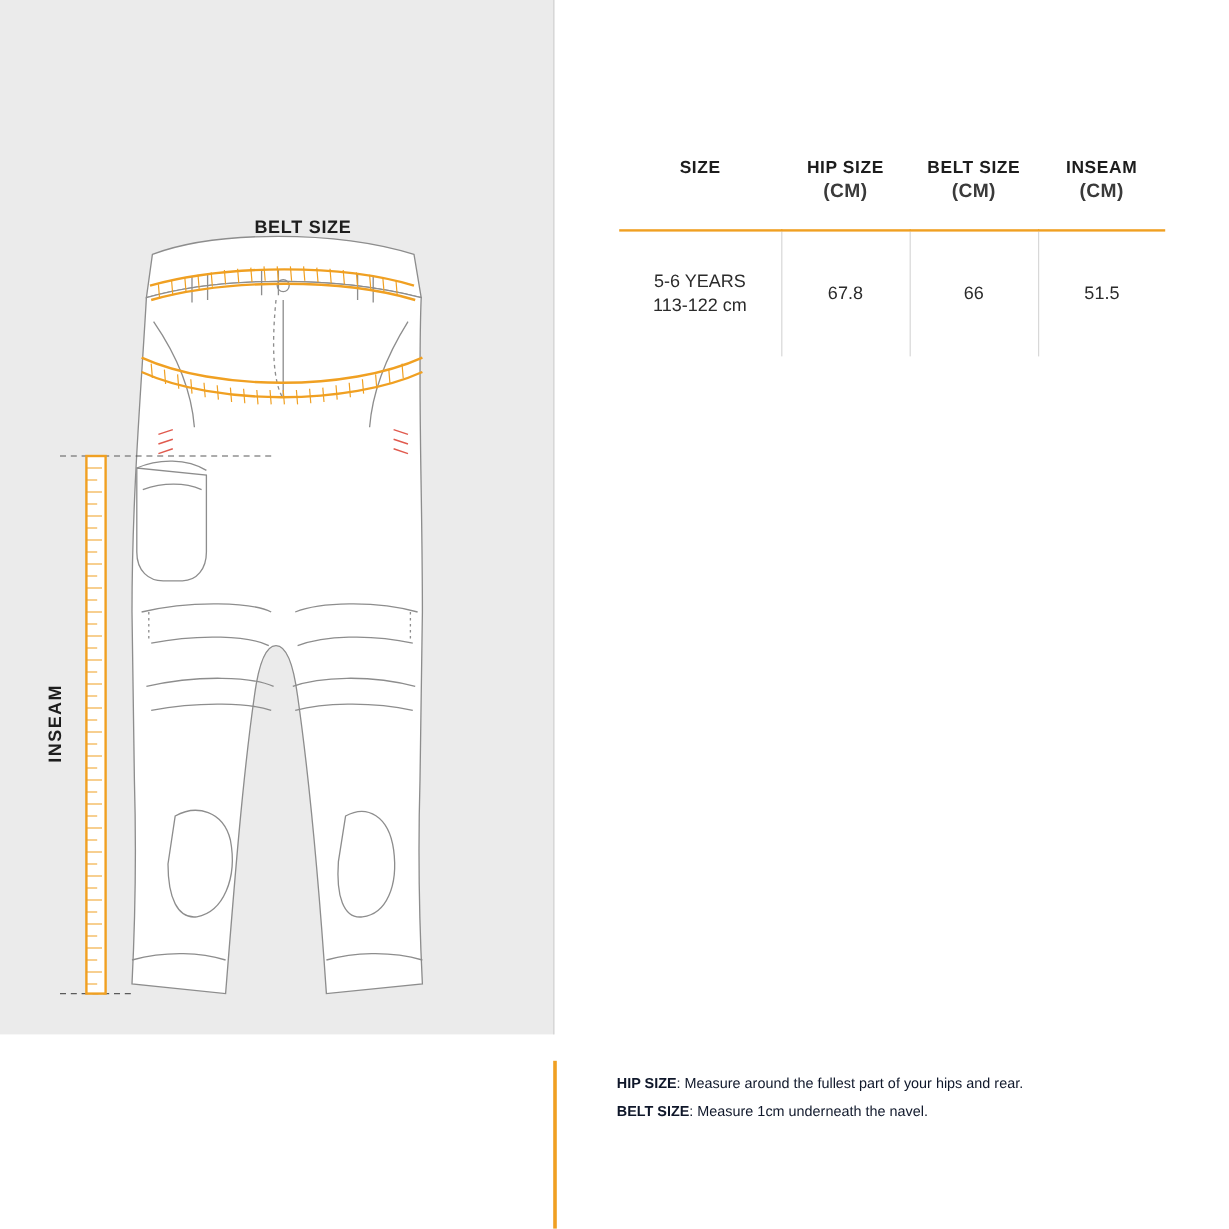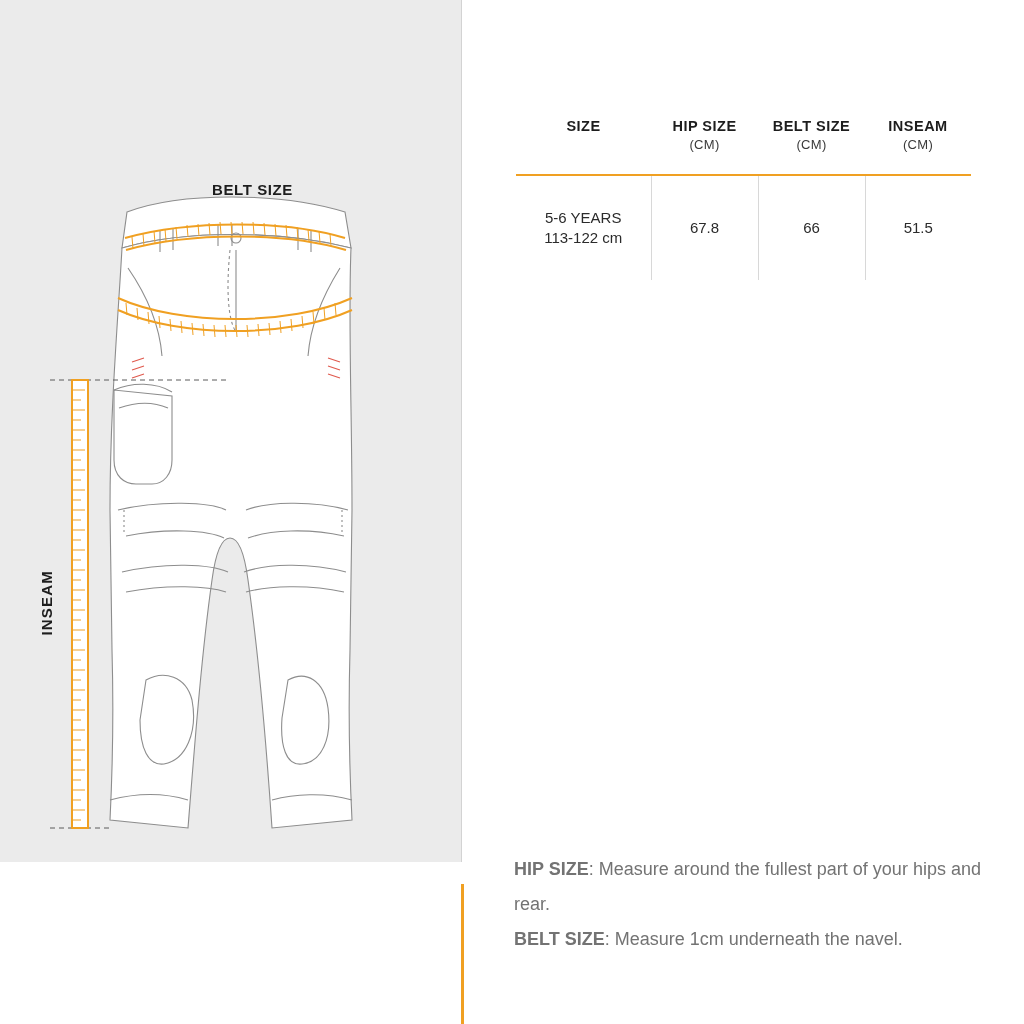--- a/index.html
+++ b/index.html
@@ -58,41 +58,41 @@
   .illus {
     position: absolute;
     left: 40px;
     top: 180px;
   }
 
   
   .table-wrap {
     position: absolute;
     left: 516px;
-    top: 118px;
+    top: 132px;
     width: 455px;
   }
   table.size-table {
     border-collapse: collapse;
     width: 455px;
     table-layout: fixed;
   }
   table.size-table th {
     font-size: 14.5px;
     font-weight: bold;
     letter-spacing: 0.5px;
     color: #1d1d1d;
     padding: 0 0 22px 0;
     text-align: center;
     vertical-align: top;
   }
   table.size-table th .unit {
     display: block;
-    font-size: 13px;
-    font-weight: normal;
+    font-size: 16px;
+    font-weight: bold;
     letter-spacing: 0.3px;
     margin-top: 3px;
     color: #3a3a3a;
   }
   table.size-table thead tr {
     border-bottom: 2px solid #f0a022;
   }
   table.size-table td {
     font-size: 15px;
     text-align: center;
@@ -106,25 +106,25 @@
   table.size-table tbody tr.shaded td { background: #f4f4f4; }
   .col-size  { width: 135px; }
   .col-hip   { width: 107px; }
   .col-belt  { width: 107px; }
   .col-inseam{ width: 106px; }
 
   
   .notes {
     position: absolute;
     left: 514px;
-    top: 852px;
+    top: 892px;
     width: 490px;
-    font-size: 18px;
+    font-size: 12px;
     line-height: 1.95;
-    color: #737373;
+    color: #0f172a;
   }
   .notes b { font-weight: bold; }
   .notes-bar {
     position: absolute;
     left: 461px;
     top: 884px;
     width: 3px;
     height: 140px;
     background: #f0a022;
   }

